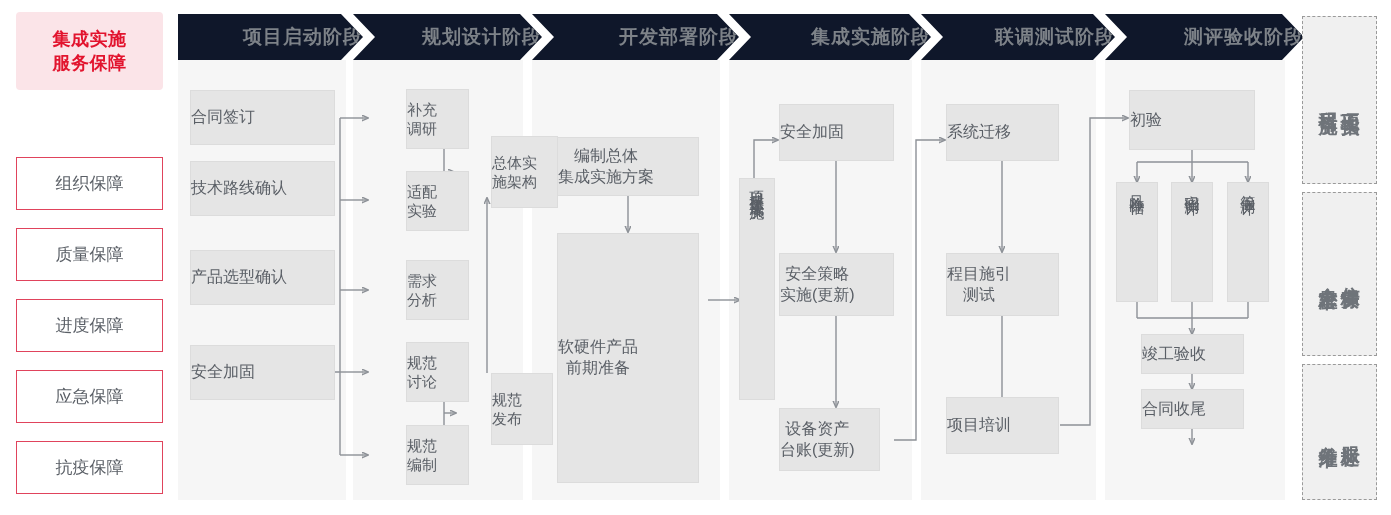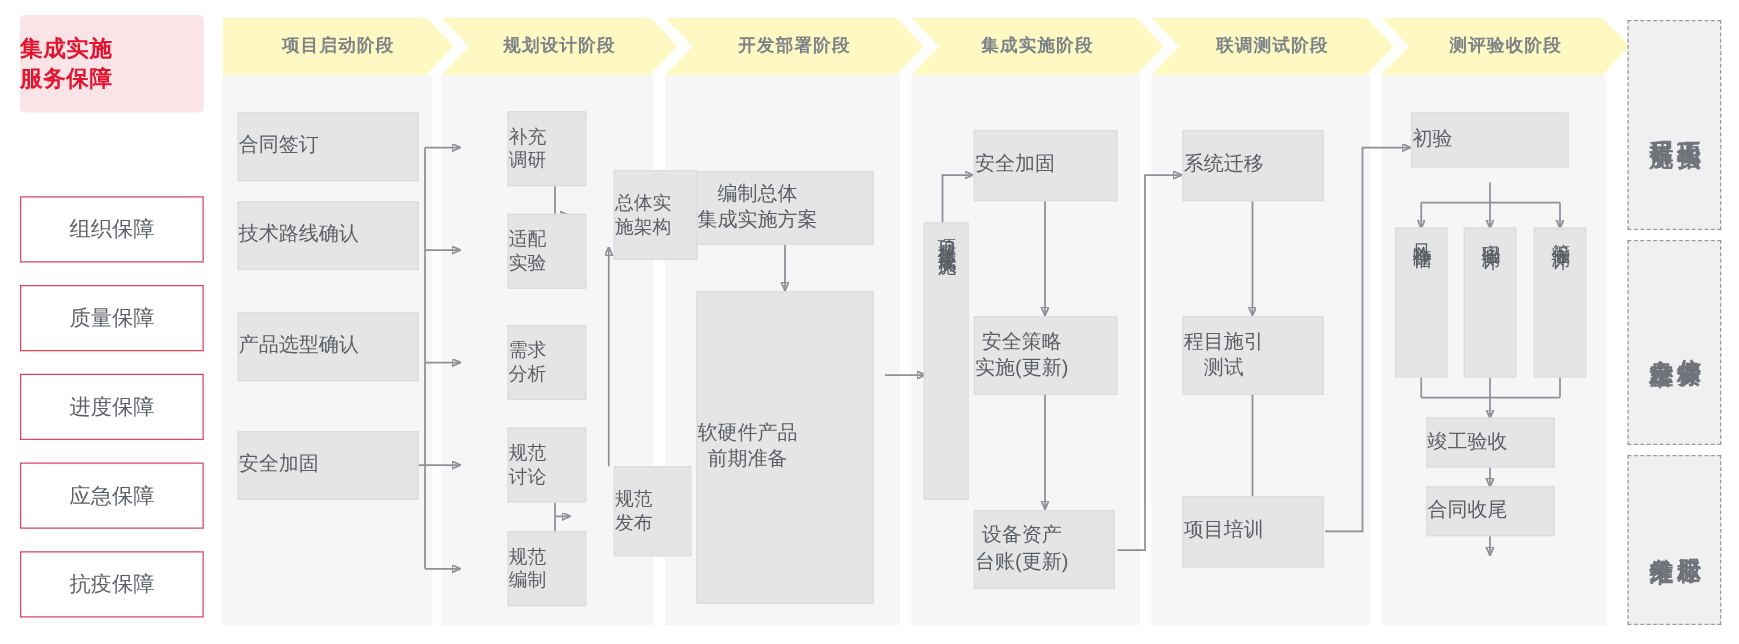--- a/index.html
+++ b/index.html
@@ -10,41 +10,41 @@
   }
   #root{position:relative;width:1391px;height:515px;}
 
   
   .abs{position:absolute;box-sizing:border-box;}
 
   
   .brand-box{
     left:16px;top:12px;width:147px;height:78px;
     background:#fbe4e8;border-radius:4px;
-    display:flex;align-items:center;justify-content:flex-start;
+    display:flex;align-items:center;justify-content:center;
     color:#e2142e;font-weight:bold;font-size:18px;line-height:1.35;
     text-align:center;letter-spacing:.5px;
   }
   .brand-box span{display:block;}
   .guar-box{
     left:16px;width:147px;height:53px;
     background:#ffffff;border:1.4px solid #e0435c;
     display:flex;align-items:center;justify-content:center;
     font-size:17px;color:#5a5f66;
   }
 
   
   .phase-body{
     top:60px;height:440px;background:#f6f6f6;
   }
   
   .chev{
-    top:14px;height:46px;background:#fef9c3;
-    display:flex;align-items:center;justify-content:center;
-    font-size:14px;font-weight:bold;color:#7d8288;letter-spacing:1px;
+    top:14px;height:46px;background:#0f172a;
+    display:flex;align-items:center;justify-content:flex-end;
+    font-size:19px;font-weight:bold;color:#7d8288;letter-spacing:1px;
     clip-path:polygon(0 0, calc(100% - 22px) 0, 100% 50%, calc(100% - 22px) 100%, 0 100%);
   }
   .chev.notch{
     clip-path:polygon(0 0, calc(100% - 22px) 0, 100% 50%, calc(100% - 22px) 100%, 0 100%, 22px 50%);
   }
 
   
   .node{
     background:#e5e5e5;border:1px solid #dcdcdc;
     display:flex;align-items:center;
@@ -243,37 +243,37 @@
   <div class="abs node vert" style="left:739px;top:178px;width:36px;height:222px">
     <span>项目整体集成实施</span>
     </div>
   <div class="abs node" style="left:779px;top:104px;width:115px;height:57px">
     <span>安全加固</span>
     </div>
   <div class="abs node" style="left:779px;top:253px;width:115px;height:63px">
     <span style="white-space:pre-line">安全策略
 实施(更新)</span>
     </div>
-  <div class="abs node" style="left:779px;top:408px;width:113px;height:63px">
+  <div class="abs node" style="left:779px;top:408px;width:101px;height:63px">
     <span style="white-space:pre-line">设备资产
 台账(更新)</span>
     </div>
 
   <div class="abs node" style="left:946px;top:104px;width:113px;height:57px">
     <span>系统迁移</span>
     </div>
   <div class="abs node" style="left:946px;top:253px;width:113px;height:63px">
     <span style="white-space:pre-line">程目施引
 测试</span>
     </div>
   <div class="abs node" style="left:946px;top:397px;width:113px;height:57px">
     <span>项目培训</span>
     </div>
 
-  <div class="abs node" style="left:1129px;top:90px;width:126px;height:44px">
+  <div class="abs node" style="left:1129px;top:90px;width:126px;height:60px">
     <span>初验</span>
     </div>
   <div class="abs node vert" style="left:1116px;top:182px;width:42px;height:120px">
     <span>风险评估</span>
     </div>
   <div class="abs node vert" style="left:1171px;top:182px;width:42px;height:120px">
     <span>密码测评</span>
     </div>
   <div class="abs node vert" style="left:1227px;top:182px;width:42px;height:120px">
     <span>等保测评</span>

